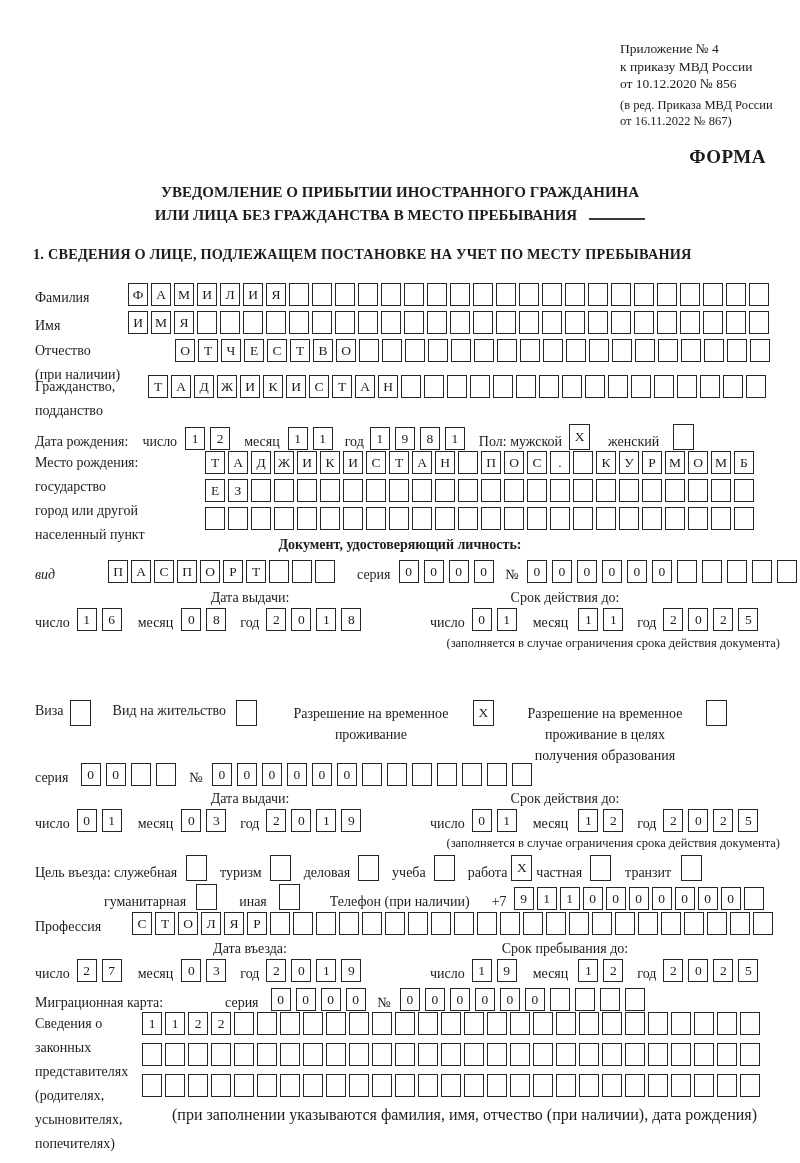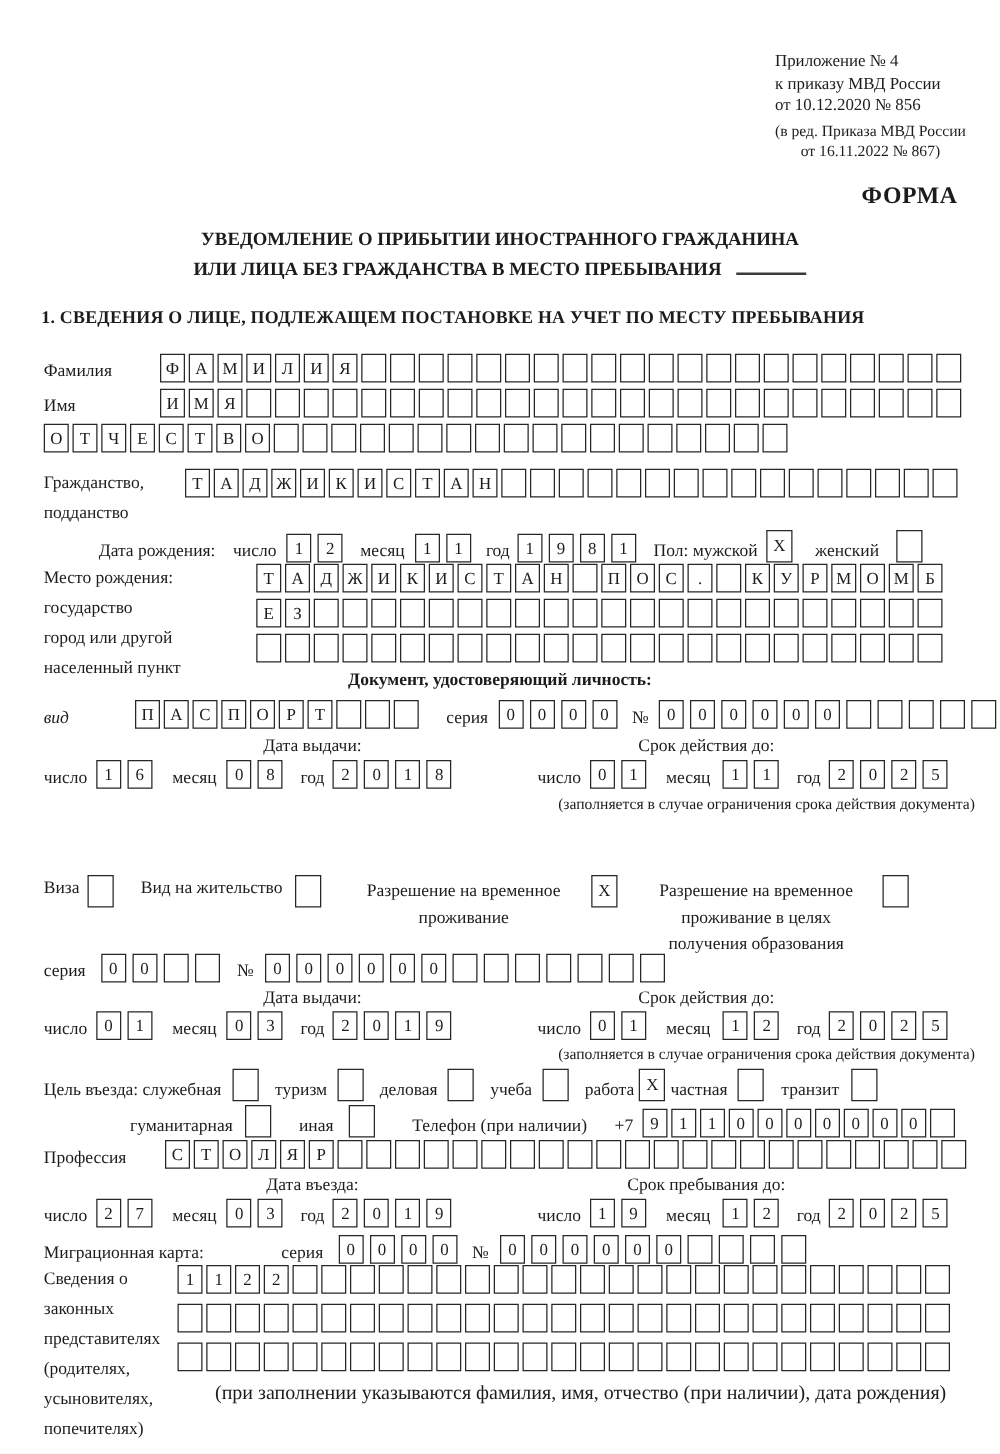--- a/index.html
+++ b/index.html
@@ -34,21 +34,21 @@
 <body>
 
 <div class="page">
 
   <div class="abs" style="left:620px;top:40px;font-size:13.5px;line-height:17.5px;">
     <div>Приложение № 4</div>
     <div>к приказу МВД России</div>
     <div>от 10.12.2020 № 856</div>
     <div style="height:4px;"></div>
     <div class="small" style="line-height:16.5px;">(в ред. Приказа МВД России</div>
-    <div class="small" style="line-height:16.5px;text-align:center;">от 16.11.2022 № 867)</div>
+    <div class="small" style="line-height:16.5px;">от 16.11.2022 № 867)</div>
   </div>
 
   <div class="abs b right" style="left:0;top:146px;width:766px;font-size:19px;letter-spacing:.5px;">ФОРМА</div>
 
   <div class="abs center b" style="left:0;top:181px;width:800px;font-size:15px;line-height:23px;">
     <div>УВЕДОМЛЕНИЕ О ПРИБЫТИИ ИНОСТРАННОГО ГРАЖДАНИНА</div>
     <div><span>ИЛИ ЛИЦА БЕЗ ГРАЖДАНСТВА В МЕСТО ПРЕБЫВАНИЯ</span><span class="uline"></span></div>
   </div>
 
   <div class="abs b" style="left:33px;top:246px;width:752px;font-size:14.3px;letter-spacing:.2px;">1. СВЕДЕНИЯ О ЛИЦЕ, ПОДЛЕЖАЩЕМ ПОСТАНОВКЕ НА УЧЕТ ПО МЕСТУ ПРЕБЫВАНИЯ</div>
@@ -115,20 +115,24 @@
         <span class="cell"></span>
         <span class="cell"></span>
         <span class="cell"></span>
         <span class="cell"></span>
         <span class="cell"></span>
         <span class="cell"></span>
       </span>
   </div>
 
   <div class="abs row-top" style="left:35px;top:339px;">
+    <span class="lblcol" style="width:140px;">
+      <div>Отчество</div>
+      <div>(при наличии)</div>
+    </span>
     <span class="cells">
         <span class="cell">О</span>
         <span class="cell">Т</span>
         <span class="cell">Ч</span>
         <span class="cell">Е</span>
         <span class="cell">С</span>
         <span class="cell">Т</span>
         <span class="cell">В</span>
         <span class="cell">О</span>
         <span class="cell"></span>
@@ -181,21 +185,21 @@
         <span class="cell"></span>
         <span class="cell"></span>
         <span class="cell"></span>
         <span class="cell"></span>
         <span class="cell"></span>
         <span class="cell"></span>
         <span class="cell"></span>
       </span>
   </div>
 
-  <div class="abs row" style="left:35px;top:424px;margin-left:44px;">
+  <div class="abs row" style="left:35px;top:424px;">
     <span class="lbl" style="margin-right:14px;">Дата рождения:</span>
     <span class="lbl" style="margin-right:8px;">число</span>
     <span class="cells sp">
         <span class="cell">1</span>
         <span class="cell">2</span>
       </span>
     <span class="lbl" style="margin:0 8px 0 14px;">месяц</span>
     <span class="cells sp">
         <span class="cell">1</span>
         <span class="cell">1</span>

